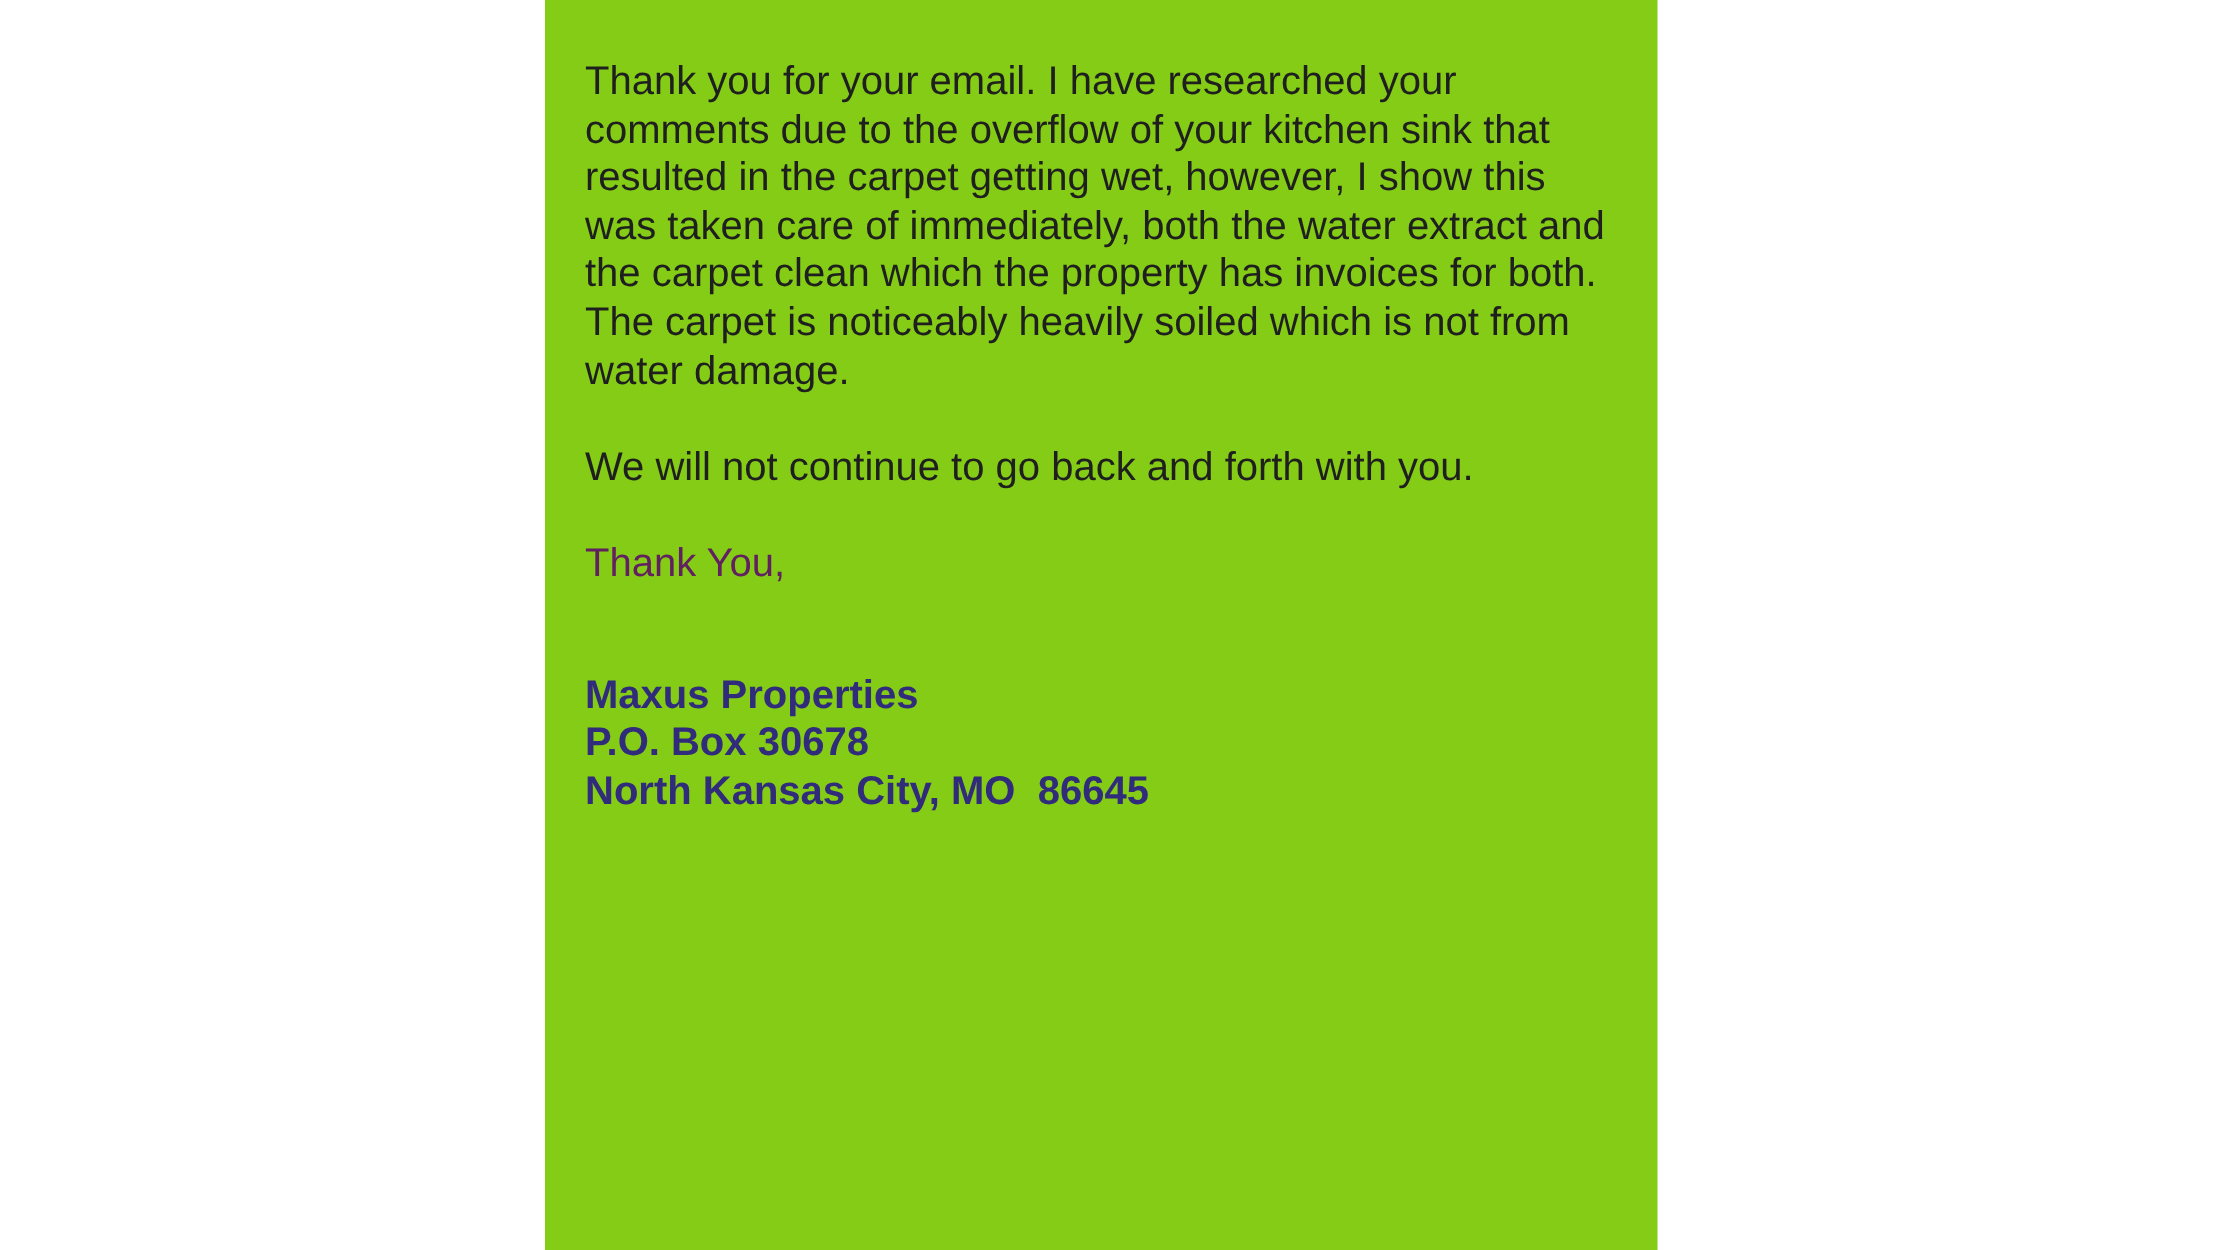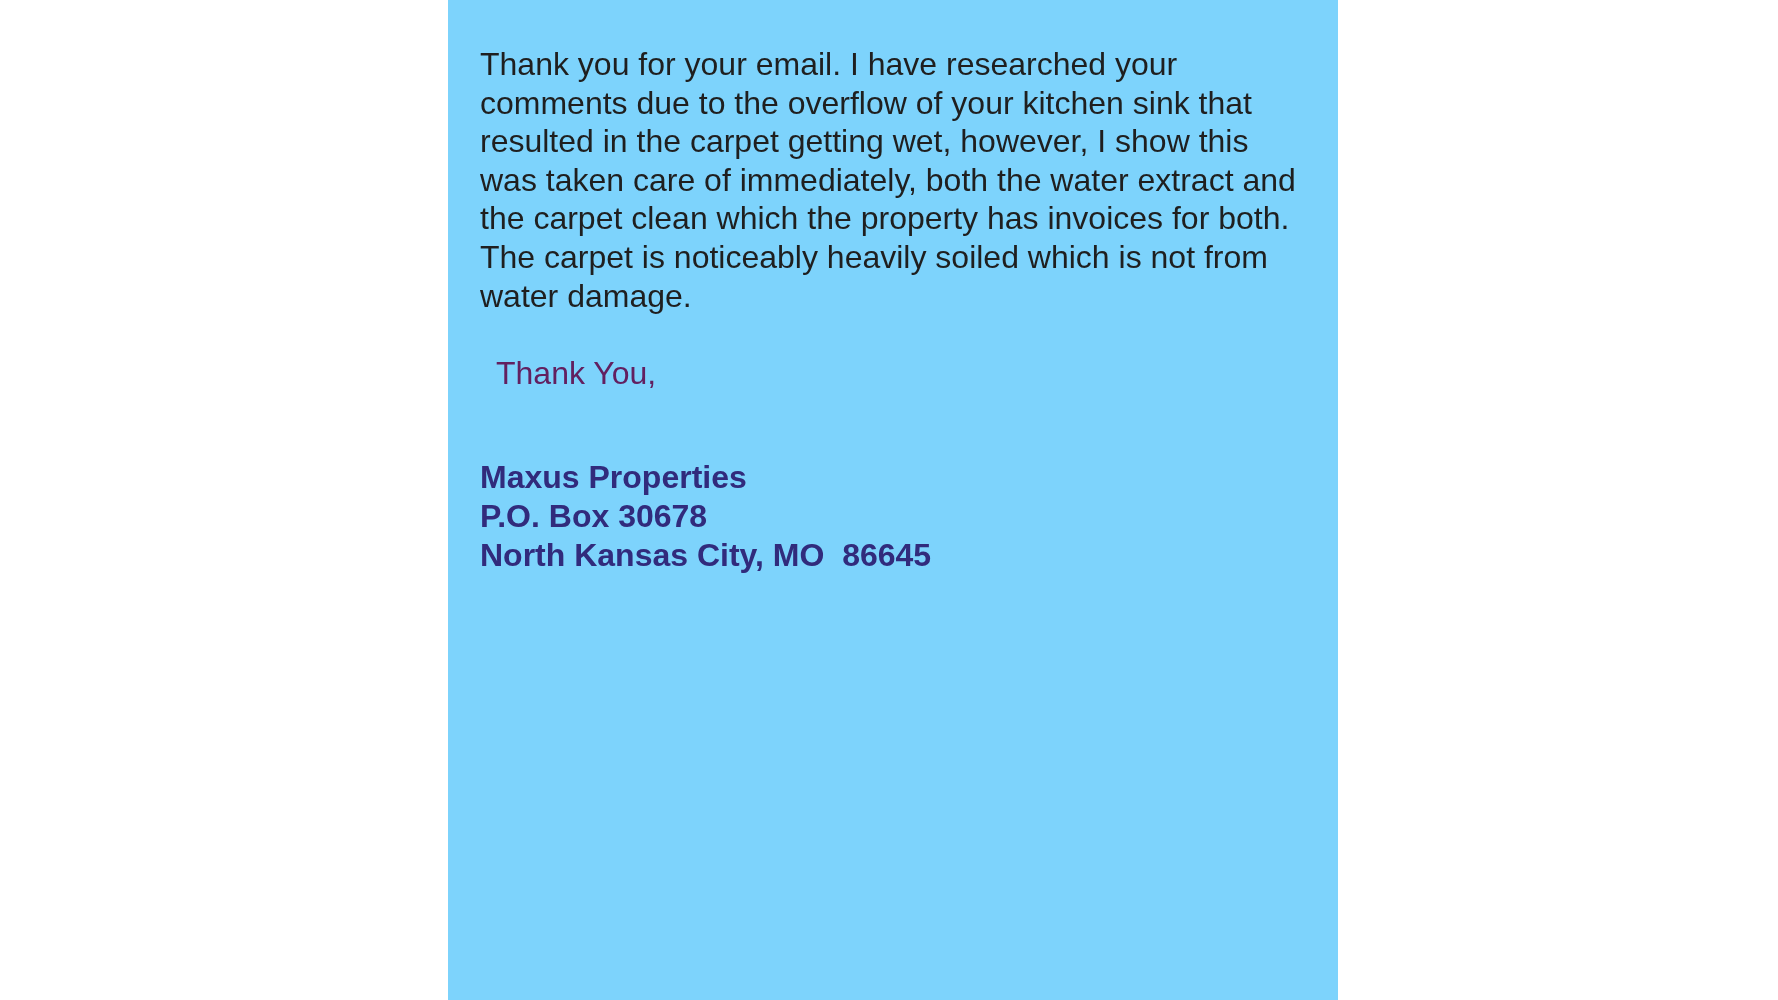--- a/index.html
+++ b/index.html
@@ -9,40 +9,40 @@
   body {
     width: 1778px;
     height: 1000px;
     background: #ffffff;
     position: relative;
     font-family: "Liberation Sans", "DejaVu Sans", sans-serif;
     overflow: hidden;
   }
   .email-canvas {
     position: absolute;
-    left: 448px;
+    left: 436px;
     top: 0;
     width: 890px;
     height: 1000px;
-    background: #7dd3fc;
+    background: #84cc16;
     overflow: hidden;
   }
   .email-body {
     padding: 45px 0 0 32px;
     font-size: 32px;
     line-height: 38.6px;
     color: #1f1f1f;
     font-weight: 400;
   }
   .para {
     margin: 0 0 38.6px 0;
     white-space: pre;
   }
   .closing {
-    margin: 16px;
+    margin: 0;
     color: #622060;
     white-space: pre;
   }
   .signature {
     margin-top: 66px;
     color: #312b7c;
     font-weight: 700;
   }
   .sig-group {
     margin: 0;
@@ -62,20 +62,21 @@
 
     <p class="para">Thank you for your email. I have researched your
 comments due to the overflow of your kitchen sink that
 resulted in the carpet getting wet, however, I show this
 was taken care of immediately, both the water extract and
 the carpet clean which the property has invoices for both.
 The carpet is noticeably heavily soiled which is not from
 water damage.</p>
 
 
+    <p class="para">We will not continue to go back and forth with you.</p>
 
     <p class="closing">Thank You,</p>
 
     <div class="signature">
       <div class="sig-group">
         <div class="sig-line">Maxus Properties</div>
         <div class="sig-line">P.O. Box 30678</div>
         <div class="sig-line">North Kansas City, MO  86645</div>
       </div>
     </div>

